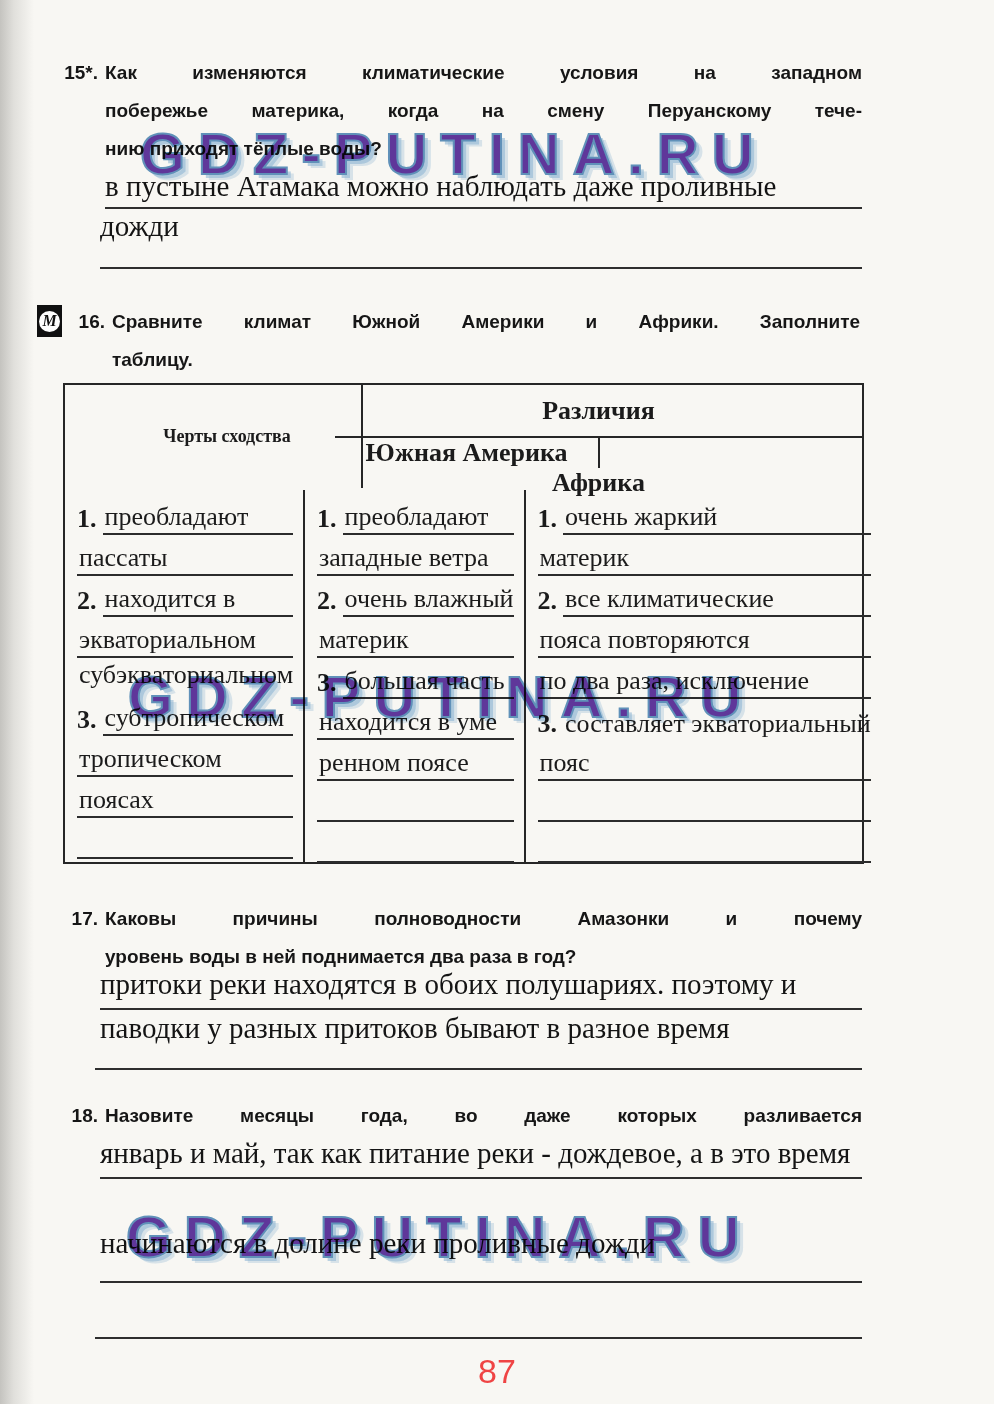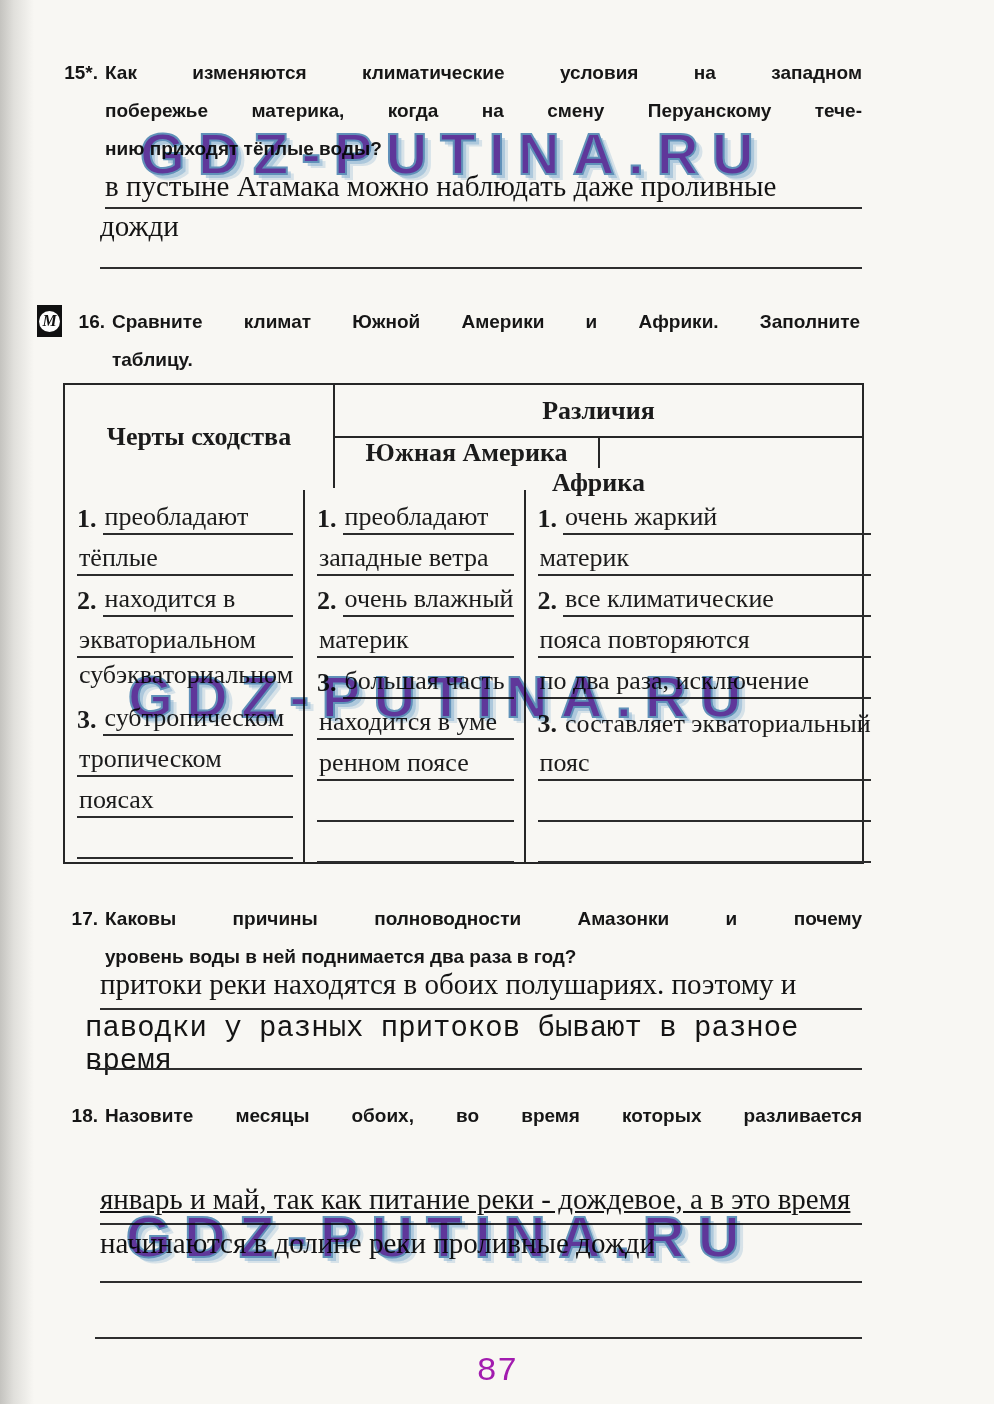--- a/index.html
+++ b/index.html
@@ -39,41 +39,41 @@
   .badge{position:absolute;left:37px;top:305px;width:25px;height:32px;background:#101010;
          display:flex;align-items:center;justify-content:center;z-index:2;}
   .badge .circle{width:21px;height:21px;border-radius:50%;background:#fdfdfd;color:#101010;
          font-family:"Liberation Serif",serif;font-style:italic;font-weight:bold;font-size:16px;
          display:flex;align-items:center;justify-content:center;}
   
   .ctable{position:absolute;left:63px;top:383px;width:797px;height:477px;
           border:2px solid #262626;font-family:"Liberation Serif","DejaVu Serif",serif;
           background:transparent;}
   .th-similar{position:absolute;left:0;top:0;width:268px;height:103px;border-right:2px solid #262626;
-          display:flex;align-items:center;justify-content:center;font-weight:bold;font-size:26px;}
+          display:flex;align-items:center;justify-content:center;font-weight:bold;font-size:18px;padding-left:28px;}
   .th-right{position:absolute;left:270px;top:0;right:0;height:103px;}
   .th-diff{height:51px;border-bottom:2px solid #262626;display:flex;align-items:center;
           justify-content:center;font-weight:bold;font-size:26px;text-align:right;}
   .th-sub{display:flex;height:50px;flex-direction:column;}
   .th-sa{width:263px;border-right:2px solid #262626;display:flex;align-items:center;
           justify-content:center;font-weight:bold;font-size:26px;}
   .th-af{flex:1;display:flex;align-items:center;justify-content:center;font-weight:bold;font-size:26px;}
   .tbody{position:absolute;top:105px;left:0;right:0;bottom:0;display:flex;}
   .tcol{padding:4px 0 0 12px;box-sizing:border-box;}
   .tcol1{width:270px;border-right:2px solid #262626;}
   .tcol2{width:265px;border-right:2px solid #262626;}
   .tcol3{flex:1;}
   .trow{height:41px;display:flex;align-items:flex-end;margin-right:10px;
         font-size:26px;line-height:28px;white-space:nowrap;}
   .trow .rnum{font-weight:bold;padding:0 6px 2px 0;flex:0 0 auto;}
   .trow .rtx{flex:1 0 auto;border-bottom:2px solid #2c2c2c;padding:0 0 2px 2px;}
   .trow.noline .rtx{border-bottom:none;}
   
   .pagenum{position:absolute;left:0;top:1352px;width:994px;text-align:center;
-           font-family:Liberation Mono, monospace;font-size:34px;color:#a21caf;}
+           font-family:Liberation Sans, sans-serif;font-size:34px;color:#ef4444;}
 </style>
 </head>
 <body>
 
 <div class="edge-shade"></div>
 
 <div class="qblock" style="left:105px;top:54px;width:757px;">
   <span class="qnum">15*.</span>
   <div class="jline">Как изменяются климатические условия на западном</div>
   <div class="jline">побережье материка, когда на смену Перуанскому тече-</div>
@@ -100,21 +100,21 @@
       <div class="th-af">Африка</div>
     </div>
   </div>
   <div class="tbody">
     <div class="tcol tcol1">
       <div class="trow">
           <span class="rnum">1.</span>
           <span class="rtx">преобладают</span>
         </div>
       <div class="trow">
-          <span class="rtx">тёплые</span>
+          <span class="rtx">пассаты</span>
         </div>
       <div class="trow">
           <span class="rnum">2.</span>
           <span class="rtx">находится в</span>
         </div>
       <div class="trow">
           <span class="rtx">экваториальном</span>
         </div>
       <div class="trow noline" style="height:33px;">
           <span class="rtx">субэкваториальном</span>
@@ -199,28 +199,28 @@
     </div>
   </div>
 </div>
 
 <div class="qblock" style="left:105px;top:900px;width:757px;">
   <span class="qnum">17.</span>
   <div class="jline">Каковы причины полноводности Амазонки и почему</div>
   <div>уровень воды в ней поднимается два раза в год?</div>
 </div>
 <div class="ans rule" style="left:100px;top:968px;width:762px;height:40px;">притоки реки находятся в обоих полушариях. поэтому и</div>
-<div class="ans" style="left:85px;top:1012px;width:762px;height:40px;font-family:Liberation Mono, monospace;">паводки у разных притоков бывают в разное время</div>
+<div class="ans" style="left:100px;top:1012px;width:762px;height:40px;">паводки у разных притоков бывают в разное время</div>
 <div class="lineonly" style="left:95px;top:1068px;width:767px;"></div>
 
 <div class="qblock" style="left:105px;top:1097px;width:757px;">
   <span class="qnum">18.</span>
-  <div class="jline">Назовите месяцы обоих, во время которых разливается</div>
-</div>
-<div class="ans rule" style="left:100px;top:1183px;width:762px;height:40px;text-decoration:underline;">январь и май, так как питание реки - дождевое, а в это время</div>
+  <div class="jline">Назовите месяцы года, во даже которых разливается</div>
+</div>
+<div class="ans rule" style="left:100px;top:1137px;width:762px;height:40px;">январь и май, так как питание реки - дождевое, а в это время</div>
 <div class="ans rule" style="left:100px;top:1227px;width:762px;height:54px;">начинаются в долине реки проливные дожди</div>
 <div class="lineonly" style="left:95px;top:1337px;width:767px;"></div>
 
 <div class="wm" style="left:140px;top:120px;">GDZ-PUTINA.RU</div>
 <div class="wm" style="left:128px;top:663px;">GDZ-PUTINA.RU</div>
 <div class="wm" style="left:126px;top:1203px;">GDZ-PUTINA.RU</div>
 
 <div class="pagenum">87</div>
 
 </body></html>

